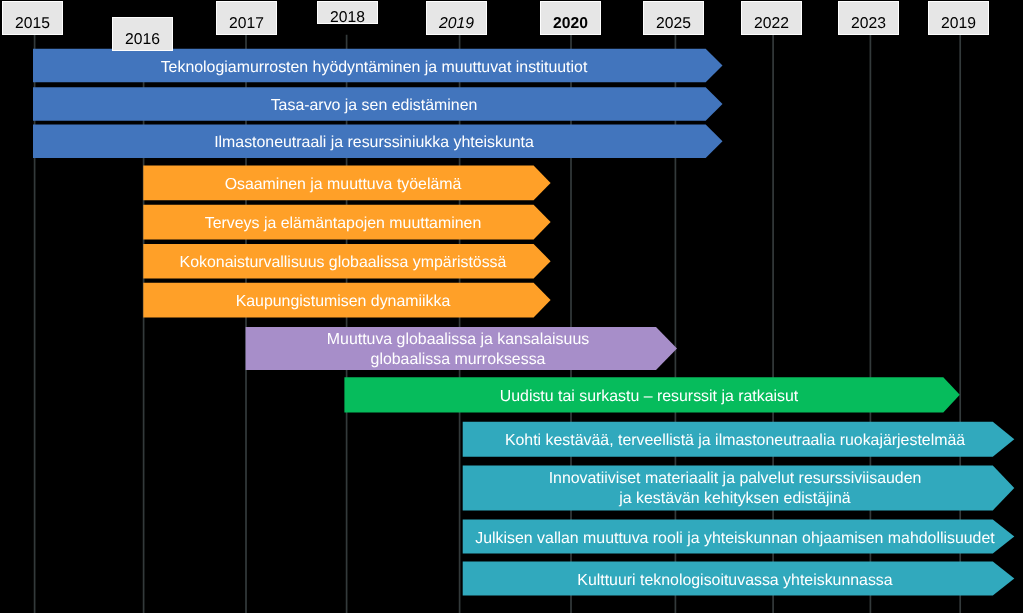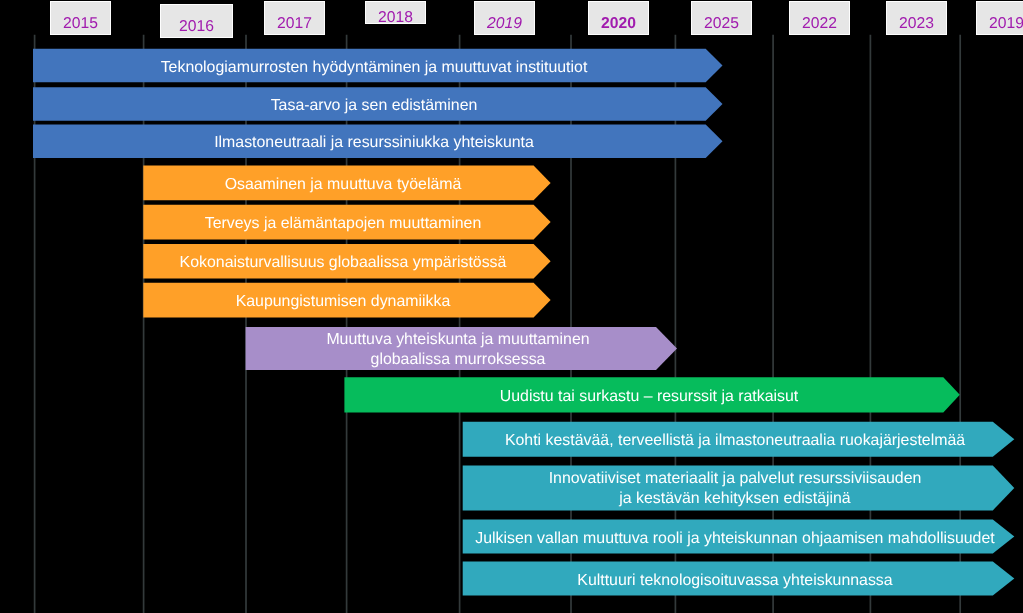--- a/index.html
+++ b/index.html
@@ -3,22 +3,22 @@
 <meta charset="utf-8">
 <title>Strategisen tutkimuksen ohjelmat 2015-2024</title>
 <style>
   html,body{margin:0;padding:0;background:#000;}
   body{width:1023px;height:613px;overflow:hidden;
        font-family:"Liberation Sans",sans-serif;-webkit-font-smoothing:antialiased;text-rendering:geometricPrecision;}
   #stage{position:relative;width:1023px;height:613px;background:#000;overflow:hidden;}
   svg.layer{position:absolute;left:0;top:0;width:1023px;height:613px;}
   #years,#labels{position:absolute;left:0;top:0;width:1023px;height:613px;}
   .yearbox{position:absolute;will-change:transform;transform:translateZ(0);opacity:0.999;background:#e7e7e7;border:1.4px solid #ffffff;box-sizing:border-box;
-           color:#a21caf;font-size:15.7px;text-align:center;height:34.4px;width:61px;
-           display:flex;align-items:center;justify-content:center;padding-top:11px;margin-left:48px;}
+           color:#000000;font-size:15.7px;text-align:center;height:34.4px;width:61px;
+           display:flex;align-items:center;justify-content:center;padding-top:11px;}
   .barlabel{position:absolute;will-change:transform;transform:translateZ(0);color:#ffffff;font-size:15.9px;text-align:center;line-height:20px;
             white-space:pre-line;}
 </style>
 </head>
 <body>
 
 <div id="stage">
 
   <svg class="layer" id="gridlayer">
     <line class="gl" x1="34.6" x2="34.6" y1="34.8" y2="613" stroke="#8fa0a3" stroke-width="1.7" opacity="0.36"></line>
@@ -44,40 +44,40 @@
     <path class="bar" d="M245.6 327 L656 327 L677 348.5 L656 370 L245.6 370 Z" fill="#a78ec9"></path>
     <path class="bar" d="M344.4 377.2 L943.3 377.2 L959.8 394.79999999999995 L943.3 412.4 L344.4 412.4 Z" fill="#06bc5c"></path>
     <path class="bar" d="M462.7 421.8 L992.8 421.8 L1014.3 439.3 L992.8 456.8 L462.7 456.8 Z" fill="#31a9bd"></path>
     <path class="bar" d="M462.7 465.6 L992.8 465.6 L1014.3 488 L992.8 510.40000000000003 L462.7 510.40000000000003 Z" fill="#31a9bd"></path>
     <path class="bar" d="M462.7 519.4 L992.8 519.4 L1014.3 536.5 L992.8 553.6 L462.7 553.6 Z" fill="#31a9bd"></path>
     <path class="bar" d="M462.7 561.5 L992.8 561.5 L1014.3 578.5 L992.8 595.5 L462.7 595.5 Z" fill="#31a9bd"></path>
   </svg>
 
   <div id="years">
     <div class="yearbox" style="left: 1.7px; top: 1px; width: 61px; height: 34.4px;">2015</div>
-    <div class="yearbox" style="left: 111.7px; top: 4px; width: 73px; height: 34.4px;">2016</div>
+    <div class="yearbox" style="left: 111.7px; top: 17px; width: 61px; height: 34.4px;">2016</div>
     <div class="yearbox" style="left: 216.2px; top: 1px; width: 61px; height: 34.4px;">2017</div>
     <div class="yearbox" style="left: 316.7px; top: 1px; width: 61px; height: 23px;">2018</div>
     <div class="yearbox" style="left: 426.2px; top: 1px; width: 61px; height: 34.4px; font-style: italic;">2019</div>
     <div class="yearbox" style="left: 540.2px; top: 1px; width: 61px; height: 34.4px; font-weight: bold;">2020</div>
     <div class="yearbox" style="left: 643.2px; top: 1px; width: 61px; height: 34.4px;">2025</div>
     <div class="yearbox" style="left: 741.2px; top: 1px; width: 61px; height: 34.4px;">2022</div>
     <div class="yearbox" style="left: 838.2px; top: 1px; width: 61px; height: 34.4px;">2023</div>
     <div class="yearbox" style="left: 927.7px; top: 1px; width: 61px; height: 34.4px;">2019</div>
   </div>
 
   <div id="labels">
     <div class="barlabel" style="left: -25.85px; width: 800px; top: 57.5px;">Teknologiamurrosten hyödyntäminen ja muuttuvat instituutiot</div>
     <div class="barlabel" style="left: -25.85px; width: 800px; top: 96px;">Tasa-arvo ja sen edistäminen</div>
     <div class="barlabel" style="left: -25.85px; width: 800px; top: 133.3px;">Ilmastoneutraali ja resurssiniukka yhteiskunta</div>
     <div class="barlabel" style="left: -56.65px; width: 800px; top: 174.9px;">Osaaminen ja muuttuva työelämä</div>
     <div class="barlabel" style="left: -56.65px; width: 800px; top: 214.1px;">Terveys ja elämäntapojen muuttaminen</div>
     <div class="barlabel" style="left: -56.65px; width: 800px; top: 253.2px;">Kokonaisturvallisuus globaalissa ympäristössä</div>
     <div class="barlabel" style="left: -56.65px; width: 800px; top: 292.1px;">Kaupungistumisen dynamiikka</div>
-    <div class="barlabel" style="left: 57.7px; width: 800px; top: 329.6px;">Muuttuva yhteiskunta ja muuttaminen
+    <div class="barlabel" style="left: 57.7px; width: 800px; top: 329.6px;">Muuttuva globaalissa ja kansalaisuus
 globaalissa murroksessa</div>
     <div class="barlabel" style="left: 248.5px; width: 800px; top: 386.8px;">Uudistu tai surkastu – resurssit ja ratkaisut</div>
     <div class="barlabel" style="left: 334.9px; width: 800px; top: 431.3px;">Kohti kestävää, terveellistä ja ilmastoneutraalia ruokajärjestelmää</div>
     <div class="barlabel" style="left: 334.9px; width: 800px; top: 469.1px;">Innovatiiviset materiaalit ja palvelut resurssiviisauden
 ja kestävän kehityksen edistäjinä</div>
     <div class="barlabel" style="left: 334.9px; width: 800px; top: 528.5px;">Julkisen vallan muuttuva rooli ja yhteiskunnan ohjaamisen mahdollisuudet</div>
     <div class="barlabel" style="left: 334.9px; width: 800px; top: 570.5px;">Kulttuuri teknologisoituvassa yhteiskunnassa</div>
   </div>
 
 </div>

